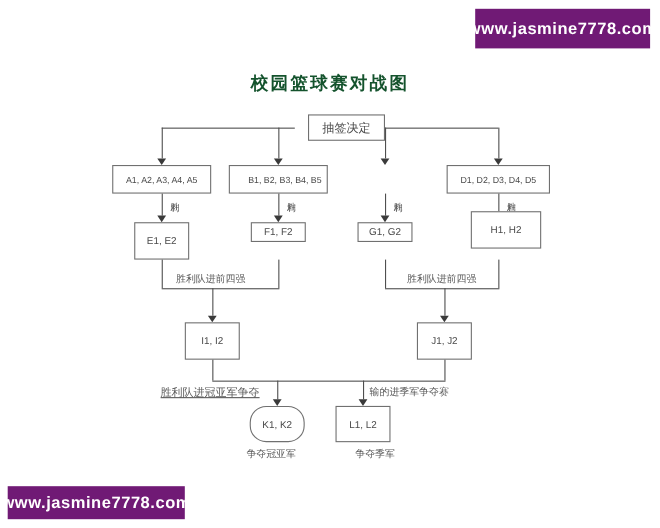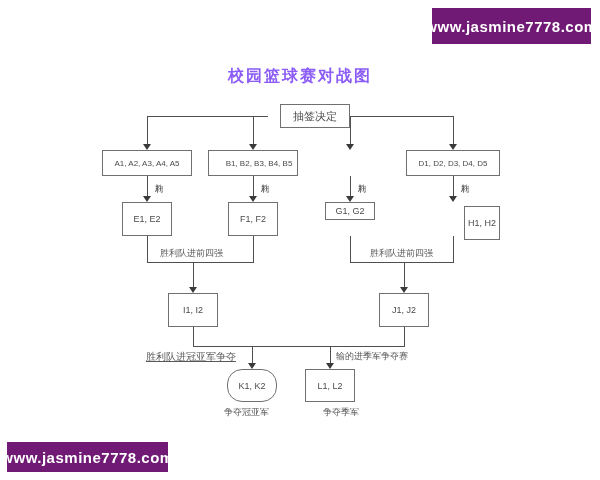--- a/index.html
+++ b/index.html
@@ -2,21 +2,21 @@
 <html><head>
 <meta charset="utf-8">
 <style>
   html,body{margin:0;padding:0;background:#fff;}
   #canvas{
     position:relative;width:600px;height:480px;background:#ffffff;overflow:hidden;
     font-family:"Liberation Sans","DejaVu Sans",sans-serif;
   }
   .title{
     position:absolute;left:0;top:66px;width:100%;text-align:center;
-    font-size:16px;font-weight:bold;color:#8b5cf6;letter-spacing:2px;
+    font-size:16px;font-weight:bold;color:#14532d;letter-spacing:2px;
   }
   .box{
     position:absolute;border:1px solid #707070;background:#fff;
     display:flex;align-items:center;justify-content:center;
     color:#4a4a4a;box-sizing:border-box;white-space:nowrap;
   }
   .line{position:absolute;background:#4f4f4f;}
   .hline{height:1px;}
   .vline{width:1px;}
   .arrow{
@@ -66,23 +66,23 @@
   <div class="arrow" style="left:143px;top:196px;"></div>
   <div class="arrow" style="left:249px;top:196px;"></div>
   <div class="arrow" style="left:346px;top:196px;"></div>
   <div class="arrow" style="left:449px;top:196px;"></div>
   <div class="lbl vert" style="left:152px;top:177px;">胜利</div>
   <div class="lbl vert" style="left:258px;top:177px;">胜利</div>
   <div class="lbl vert" style="left:355px;top:177px;">胜利</div>
   <div class="lbl vert" style="left:458px;top:177px;">胜利</div>
 
   <div class="box" style="left:122px;top:202px;width:50px;height:34px;font-size:9px;">E1, E2</div>
-  <div class="box" style="left:228px;top:202px;width:50px;height:34px;font-size:9px;">F1, F2</div>
+  <div class="box" style="left:228px;top:202px;width:50px;height:18px;font-size:9px;">F1, F2</div>
   <div class="box" style="left:325px;top:202px;width:50px;height:18px;font-size:9px;">G1, G2</div>
-  <div class="box" style="left:428px;top:206px;width:36px;height:34px;font-size:9px;margin-left:36px;">H1, H2</div>
+  <div class="box" style="left:428px;top:192px;width:64px;height:34px;font-size:9px;">H1, H2</div>
 
   <div class="line vline" style="left:147px;top:236px;height:26px;"></div>
   <div class="line vline" style="left:253px;top:236px;height:26px;"></div>
   <div class="line hline" style="left:147px;top:262px;width:107px;"></div>
   <div class="lbl" style="left:160px;top:247px;">胜利队进前四强</div>
   <div class="line vline" style="left:193px;top:262px;height:25px;"></div>
   <div class="arrow" style="left:189px;top:287px;"></div>
 
   <div class="line vline" style="left:350px;top:236px;height:26px;"></div>
   <div class="line vline" style="left:453px;top:236px;height:26px;"></div>

